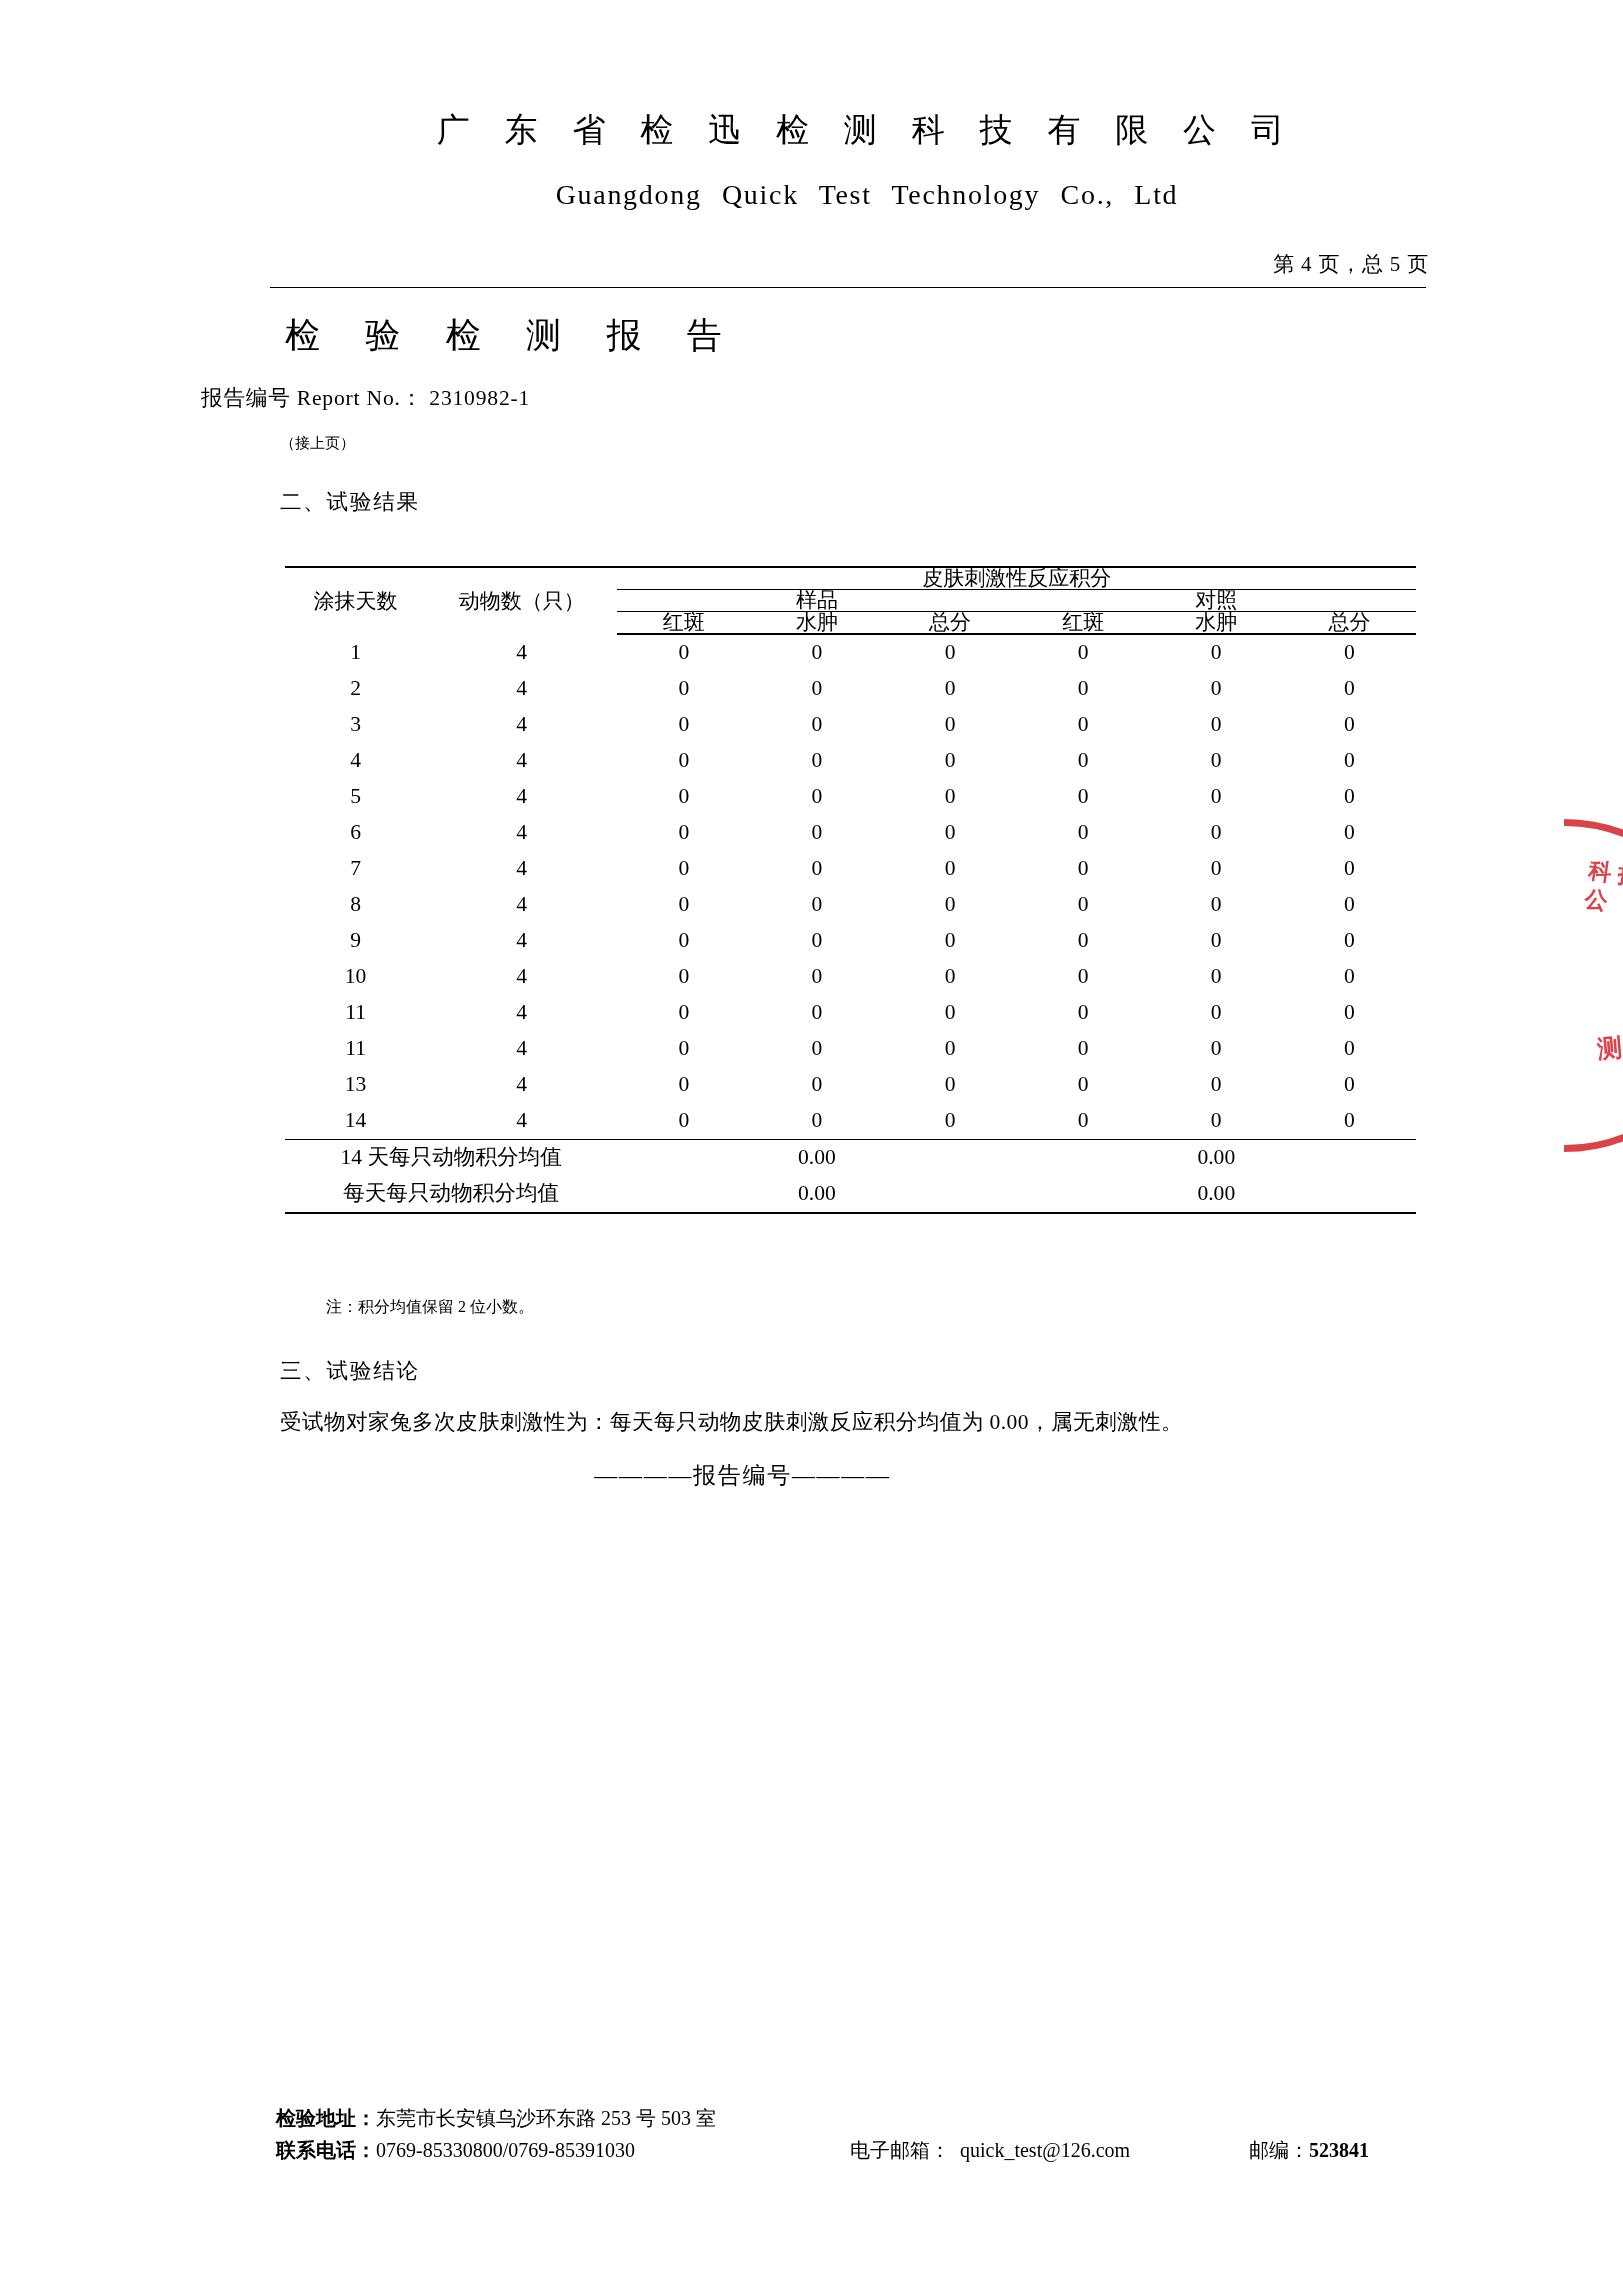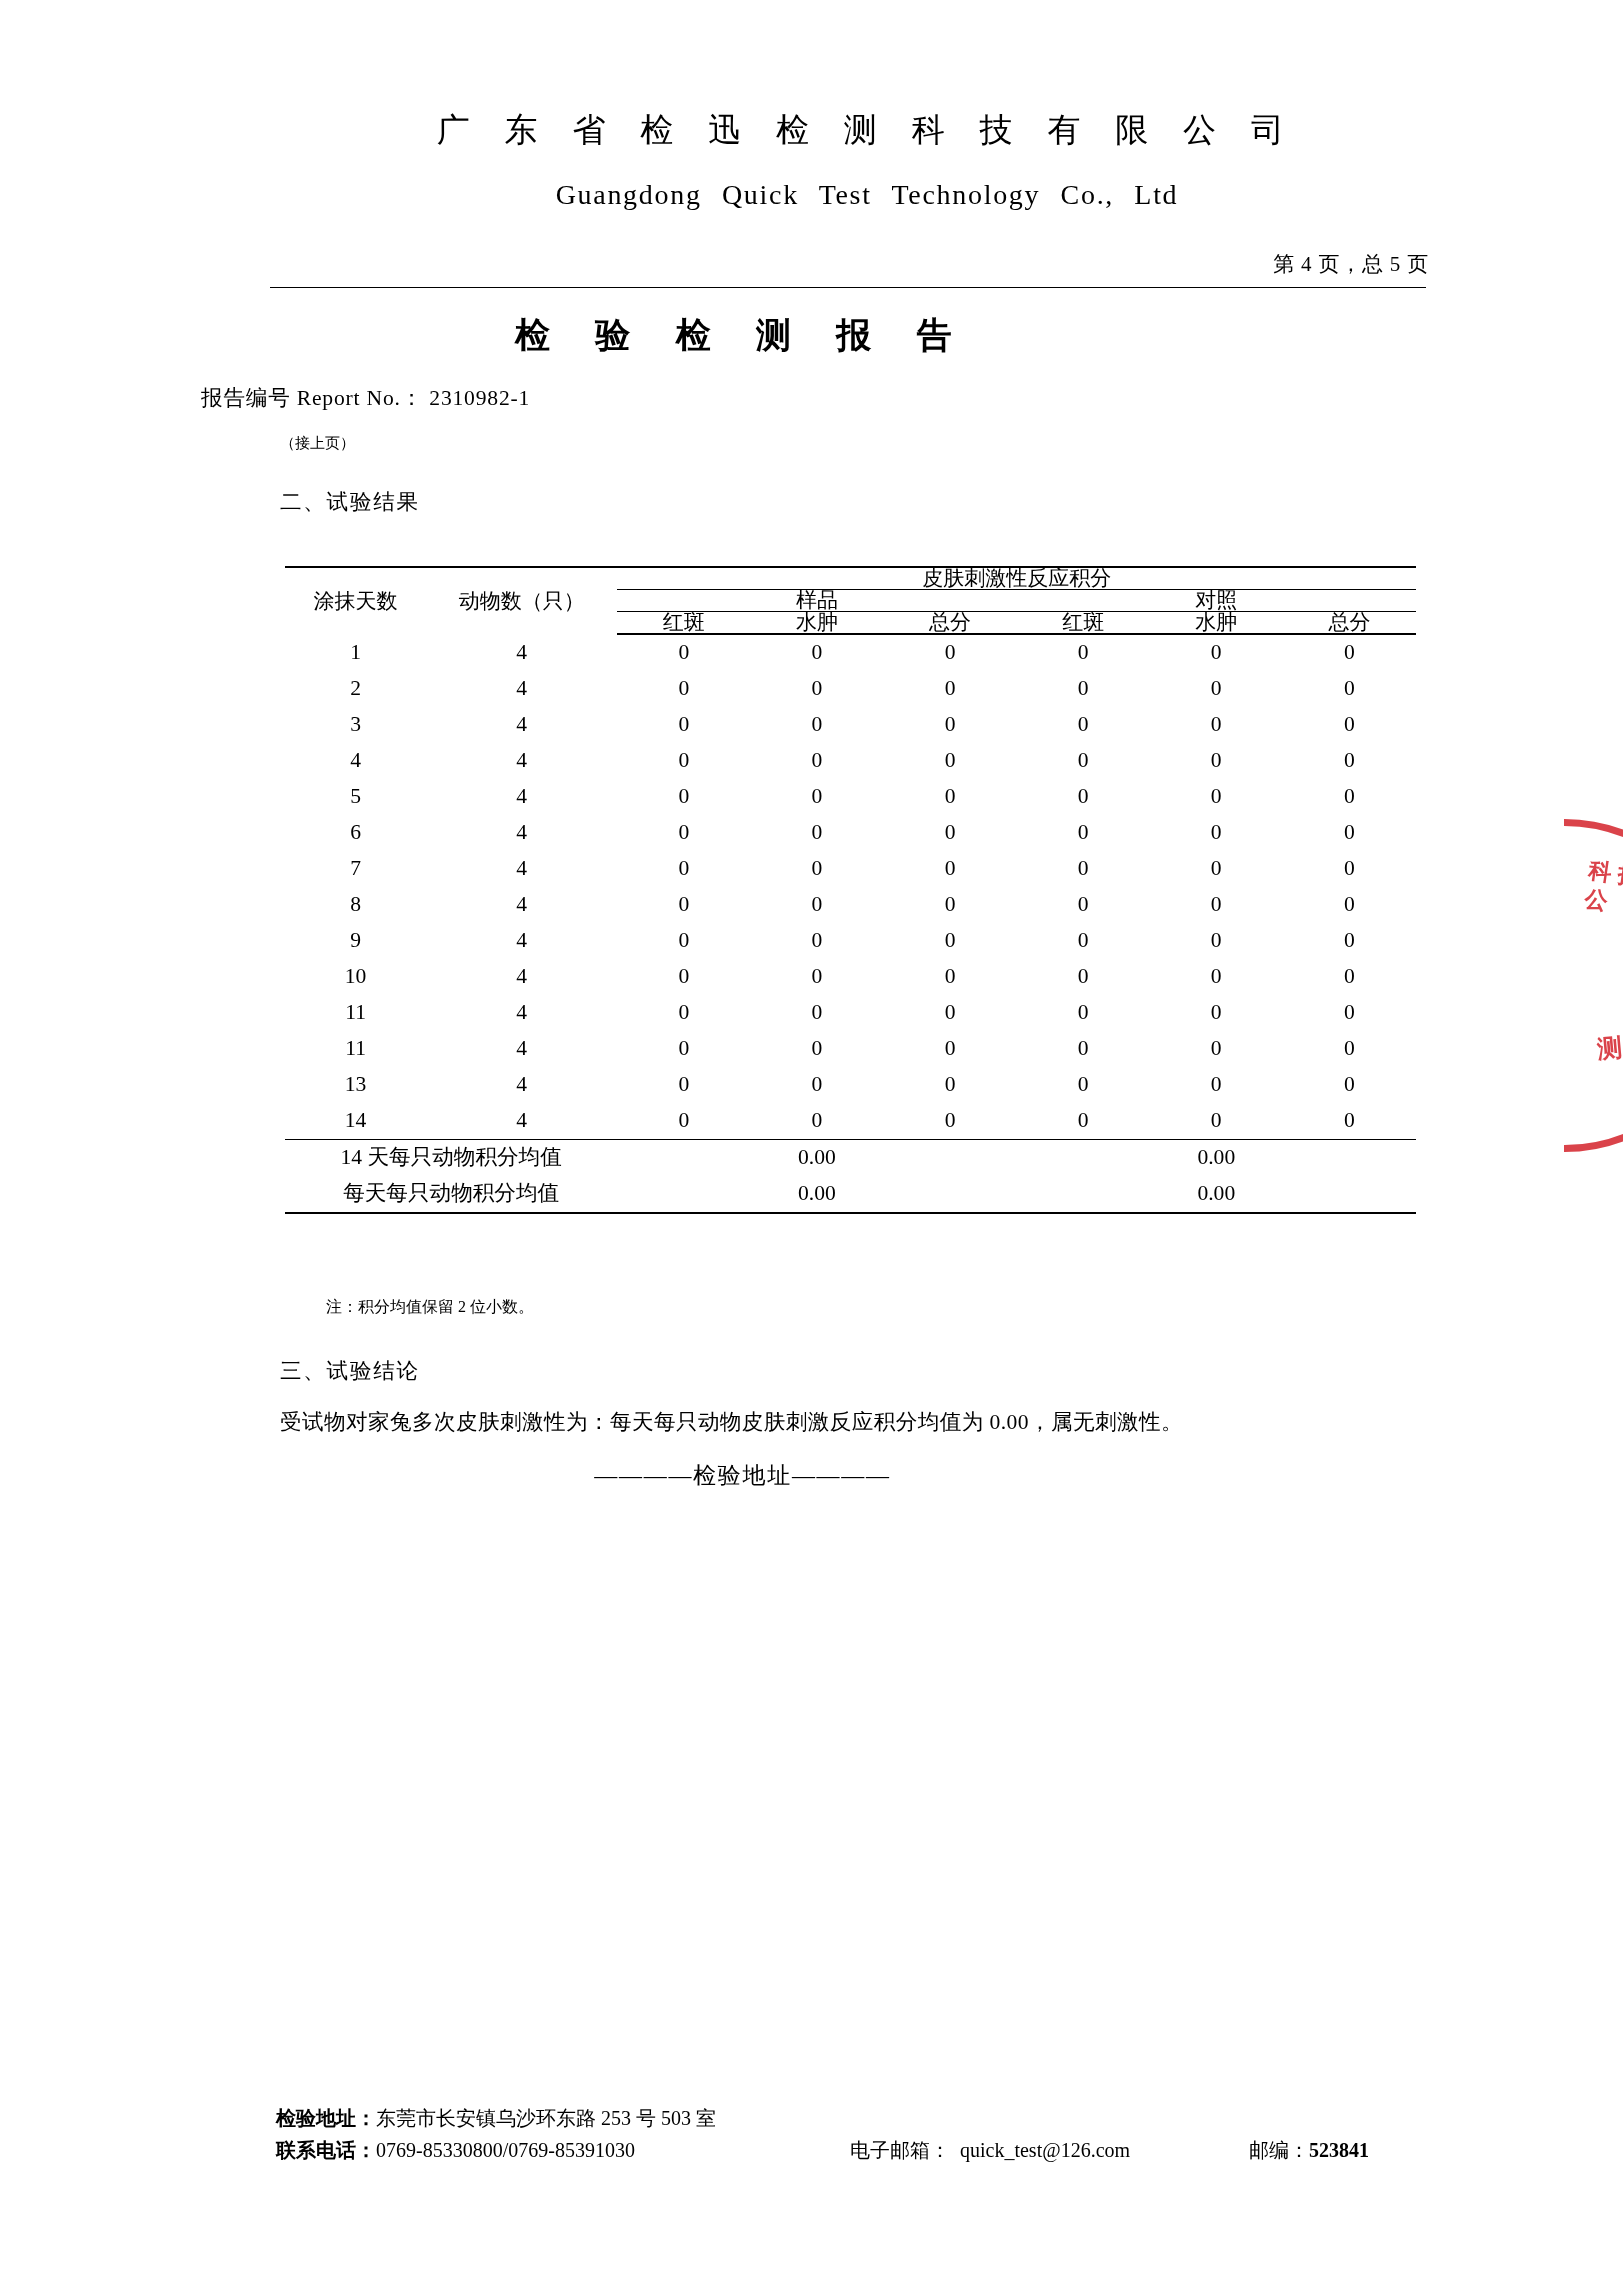--- a/index.html
+++ b/index.html
@@ -60,23 +60,23 @@
     top: 287px;
     width: 1156px;
     border-top: 1.7px solid #000;
   }
 
   .report-title {
     position: absolute;
     left: 250px;
     top: 312px;
     width: 915px;
-    text-align: center;
+    text-align: left;
     font-size: 35px;
-    font-weight: bold;
+    font-weight: normal;
     letter-spacing: 18.3px;
   }
 
   .report-no {
     position: absolute;
     left: 166px;
     top: 383px;
     font-size: 21.6px;
     letter-spacing: 0.8px;
   }
@@ -419,21 +419,21 @@
           <td colspan="3" class="line-bot-thick">0.00</td>
           <td colspan="3" class="line-bot-thick">0.00</td>
         </tr>
       </tbody>
     </table>
   </div>
 
   <div class="note">注：积分均值保留 2 位小数。</div>
   <div class="sec-concl">三、试验结论</div>
   <div class="concl-text">受试物对家兔多次皮肤刺激性为：每天每只动物皮肤刺激反应积分均值为 0.00，属无刺激性。</div>
-  <div class="end-mark">————检验地址————</div>
+  <div class="end-mark">————报告编号————</div>
 
   <div class="stamp">
     <div class="ring"></div>
 
     <div class="txt">科技有限公</div>
     <div class="txt2">测章</div>
   </div>
 
   <div class="footer">
     <div class="f-row">

